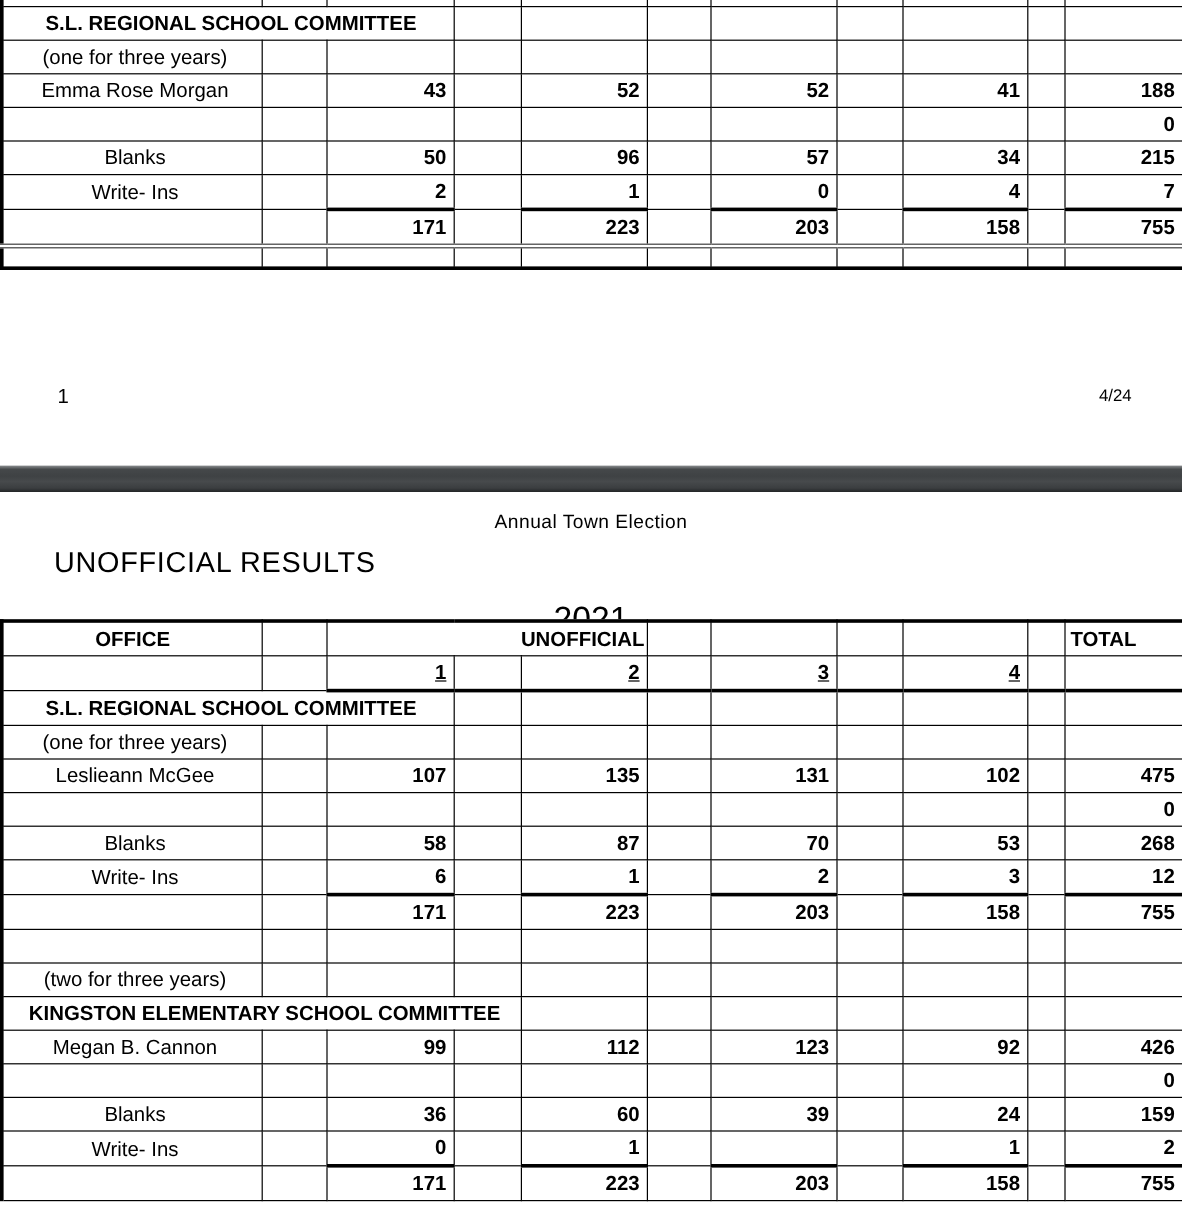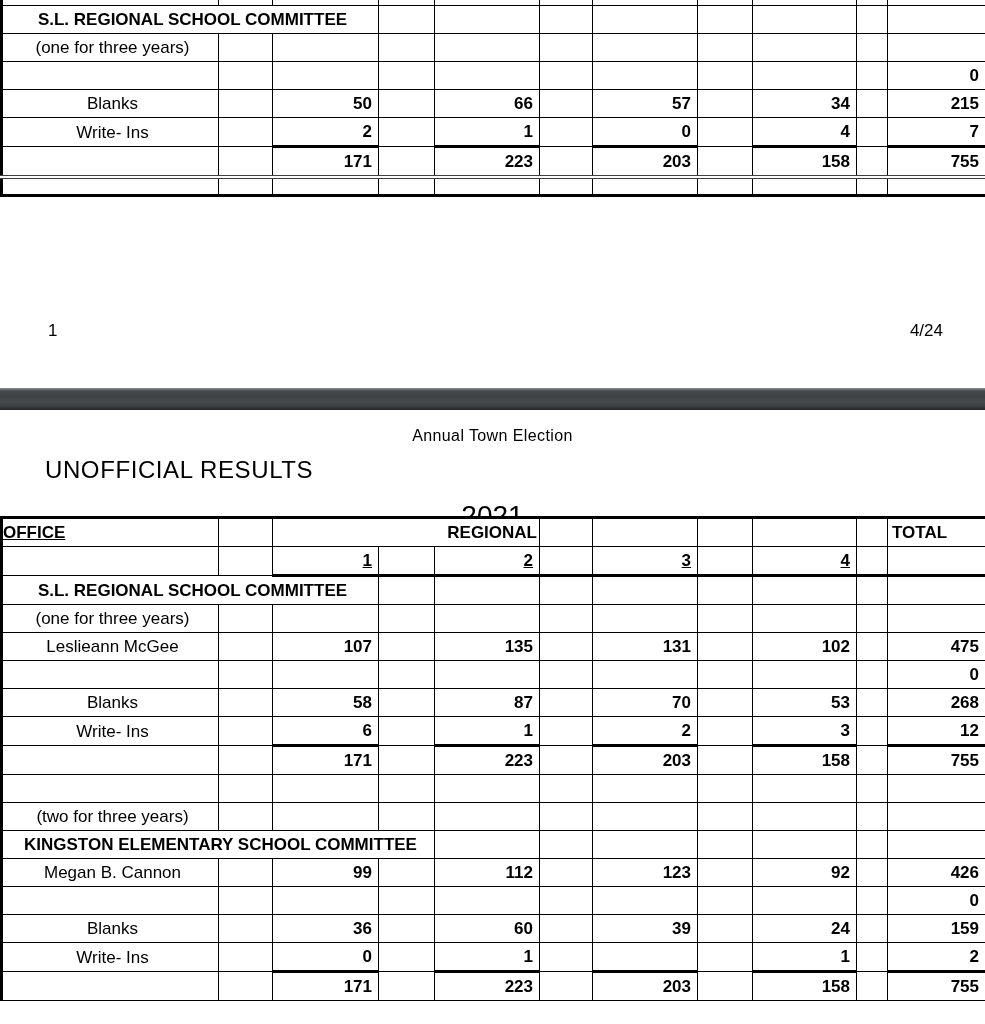--- a/index.html
+++ b/index.html
@@ -20,27 +20,27 @@
     white-space:nowrap;overflow:hidden;
   }
   td.lbl{text-align:center;padding-left:4px;}
   td.bold{font-weight:bold;}
   td.num{text-align:right;padding-right:6px;font-weight:bold;}
   td.spacer{}
   tr.partial td{height:5px;border-top:none;}
   tr.short td{height:15px;}
   td.tb{border-bottom:3px solid #000;}
   tr.gray td{border-bottom:4px double #3f3f3f;}
-  td.office{text-align:left;font-weight:bold;text-decoration:underline;}
+  td.office{text-align:center;font-weight:bold;}
   td.prec{text-align:right;font-weight:bold;padding-right:2px;}
   td.total-h{text-align:left;font-weight:bold;padding-left:4px;}
   td.pnum{text-align:right;font-weight:bold;padding-right:6px;}
   td.pnum span{text-decoration:underline;}
   .pg-num{position:absolute;top:321px;left:48px;font-size:17px;}
-  .pg-date{position:absolute;top:321px;right:42px;font-size:17px;}
+  .pg-date{position:absolute;top:321px;right:42px;font-size:14px;}
   .page-divider{
     position:absolute;left:0;top:388px;width:985px;height:22px;
     background:linear-gradient(180deg,#8b8e90 0%,#45484a 14%,#3f4244 40%,#474a4c 60%,#3b3e40 85%,#232527 100%);
   }
   .doc-title{position:absolute;top:427px;left:0;width:100%;text-align:center;font-size:16px;letter-spacing:0.4px;}
   .doc-subtitle{position:absolute;top:456px;left:45px;font-size:24px;letter-spacing:0.6px;}
   .doc-year{position:absolute;top:456px;left:0;width:100%;text-align:center;font-size:28px;margin-top:44px;}
 </style>
 </head>
 <body>
@@ -91,38 +91,51 @@
         <td class="spacer"></td>
         <td class="num"></td>
         <td class="spacer"></td>
         <td class="num"></td>
         <td class="spacer"></td>
         <td class="num"></td>
         <td class="spacer"></td>
         <td class="num"></td>
       </tr>
       <tr>
+        <td class="lbl" colspan="1">Emma Rose Morgan</td>
+        <td class="spacer"></td>
+        <td class="num">43</td>
+        <td class="spacer"></td>
+        <td class="num">52</td>
+        <td class="spacer"></td>
+        <td class="num">52</td>
+        <td class="spacer"></td>
+        <td class="num">41</td>
+        <td class="spacer"></td>
+        <td class="num">188</td>
+      </tr>
+      <tr>
         <td class="lbl" colspan="1"></td>
         <td class="spacer"></td>
         <td class="num"></td>
         <td class="spacer"></td>
         <td class="num"></td>
         <td class="spacer"></td>
         <td class="num"></td>
         <td class="spacer"></td>
         <td class="num"></td>
         <td class="spacer"></td>
         <td class="num">0</td>
       </tr>
       <tr>
         <td class="lbl" colspan="1">Blanks</td>
         <td class="spacer"></td>
         <td class="num">50</td>
         <td class="spacer"></td>
-        <td class="num">66</td>
+        <td class="num">96</td>
         <td class="spacer"></td>
         <td class="num">57</td>
         <td class="spacer"></td>
         <td class="num">34</td>
         <td class="spacer"></td>
         <td class="num">215</td>
       </tr>
       <tr>
         <td class="lbl" colspan="1">Write- Ins</td>
         <td class="spacer"></td>
@@ -185,21 +198,21 @@
       <col style="width:105px">
       <col style="width:55px">
     <col style="width:104px">
       <col style="width:31px">
       <col style="width:99px">
   </colgroup>
   <tbody>
       <tr>
         <td class="office">OFFICE</td>
         <td class="spacer"></td>
-        <td class="prec" colspan="3">REGIONAL</td>
+        <td class="prec" colspan="3">UNOFFICIAL</td>
         <td class="spacer"></td>
         <td class="spacer"></td>
         <td class="spacer"></td>
         <td class="spacer"></td>
         <td class="spacer"></td>
         <td class="total-h">TOTAL</td>
       </tr>
       <tr>
         <td class="spacer"></td>
         <td class="spacer"></td>

